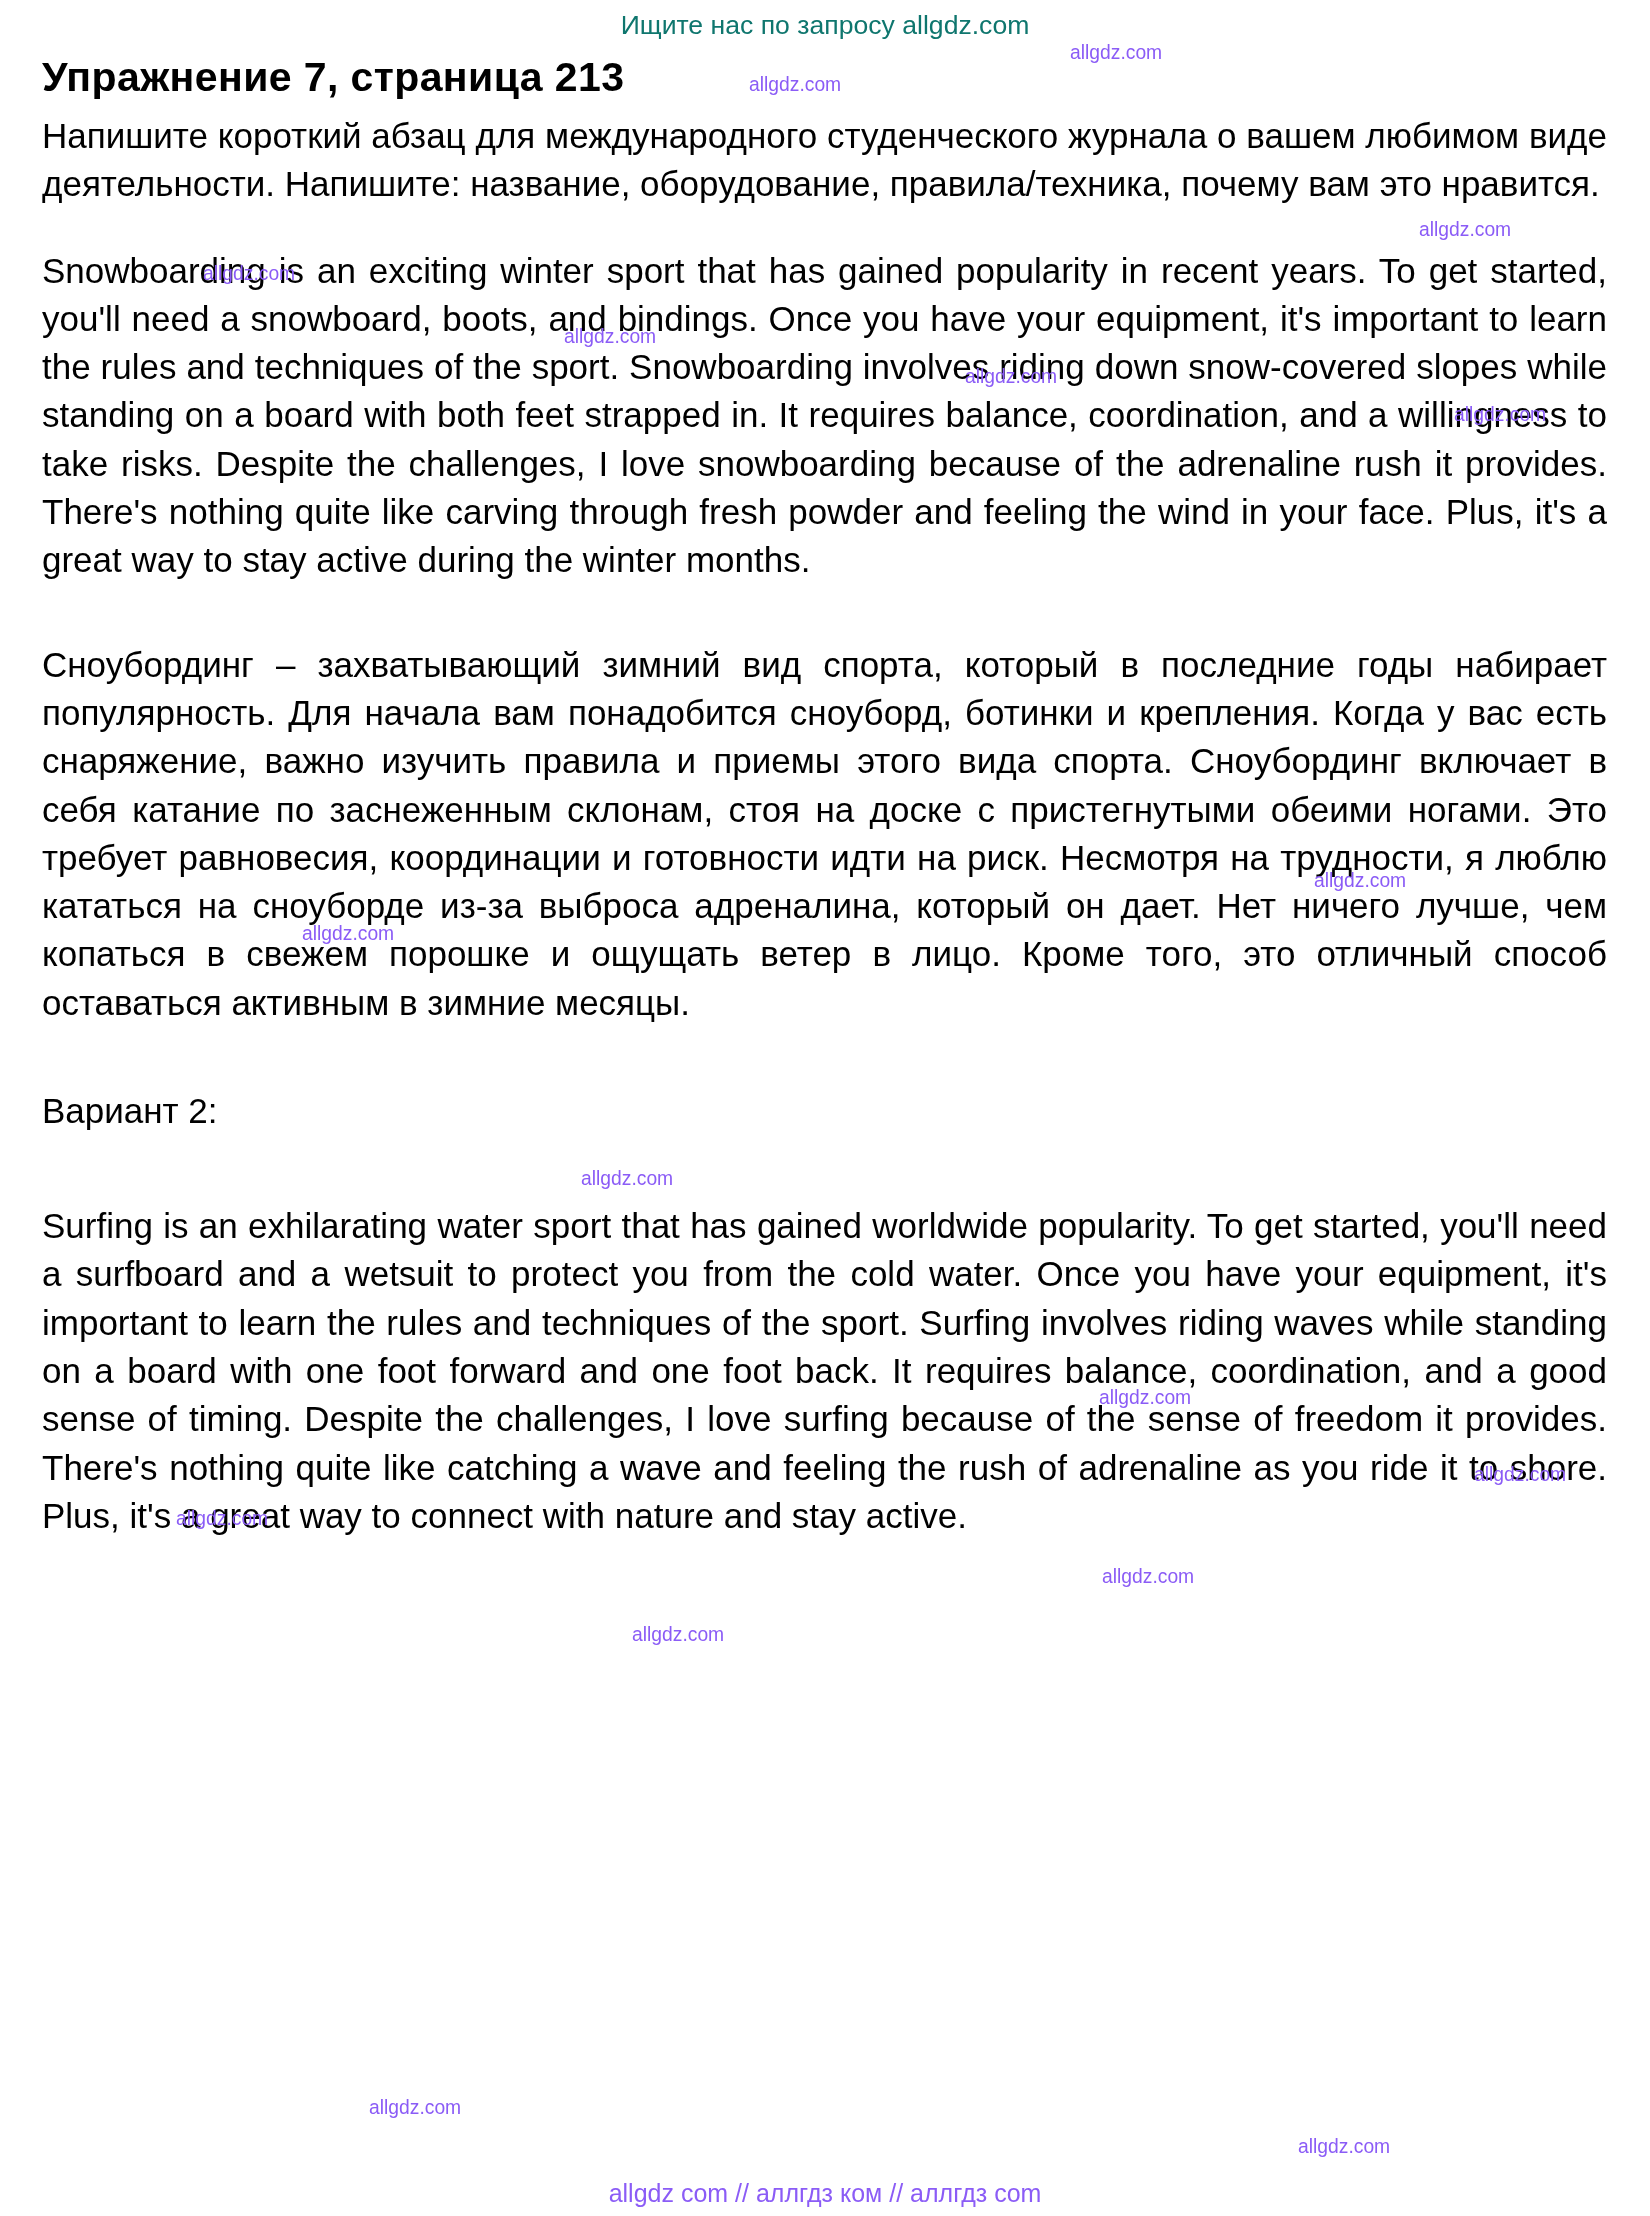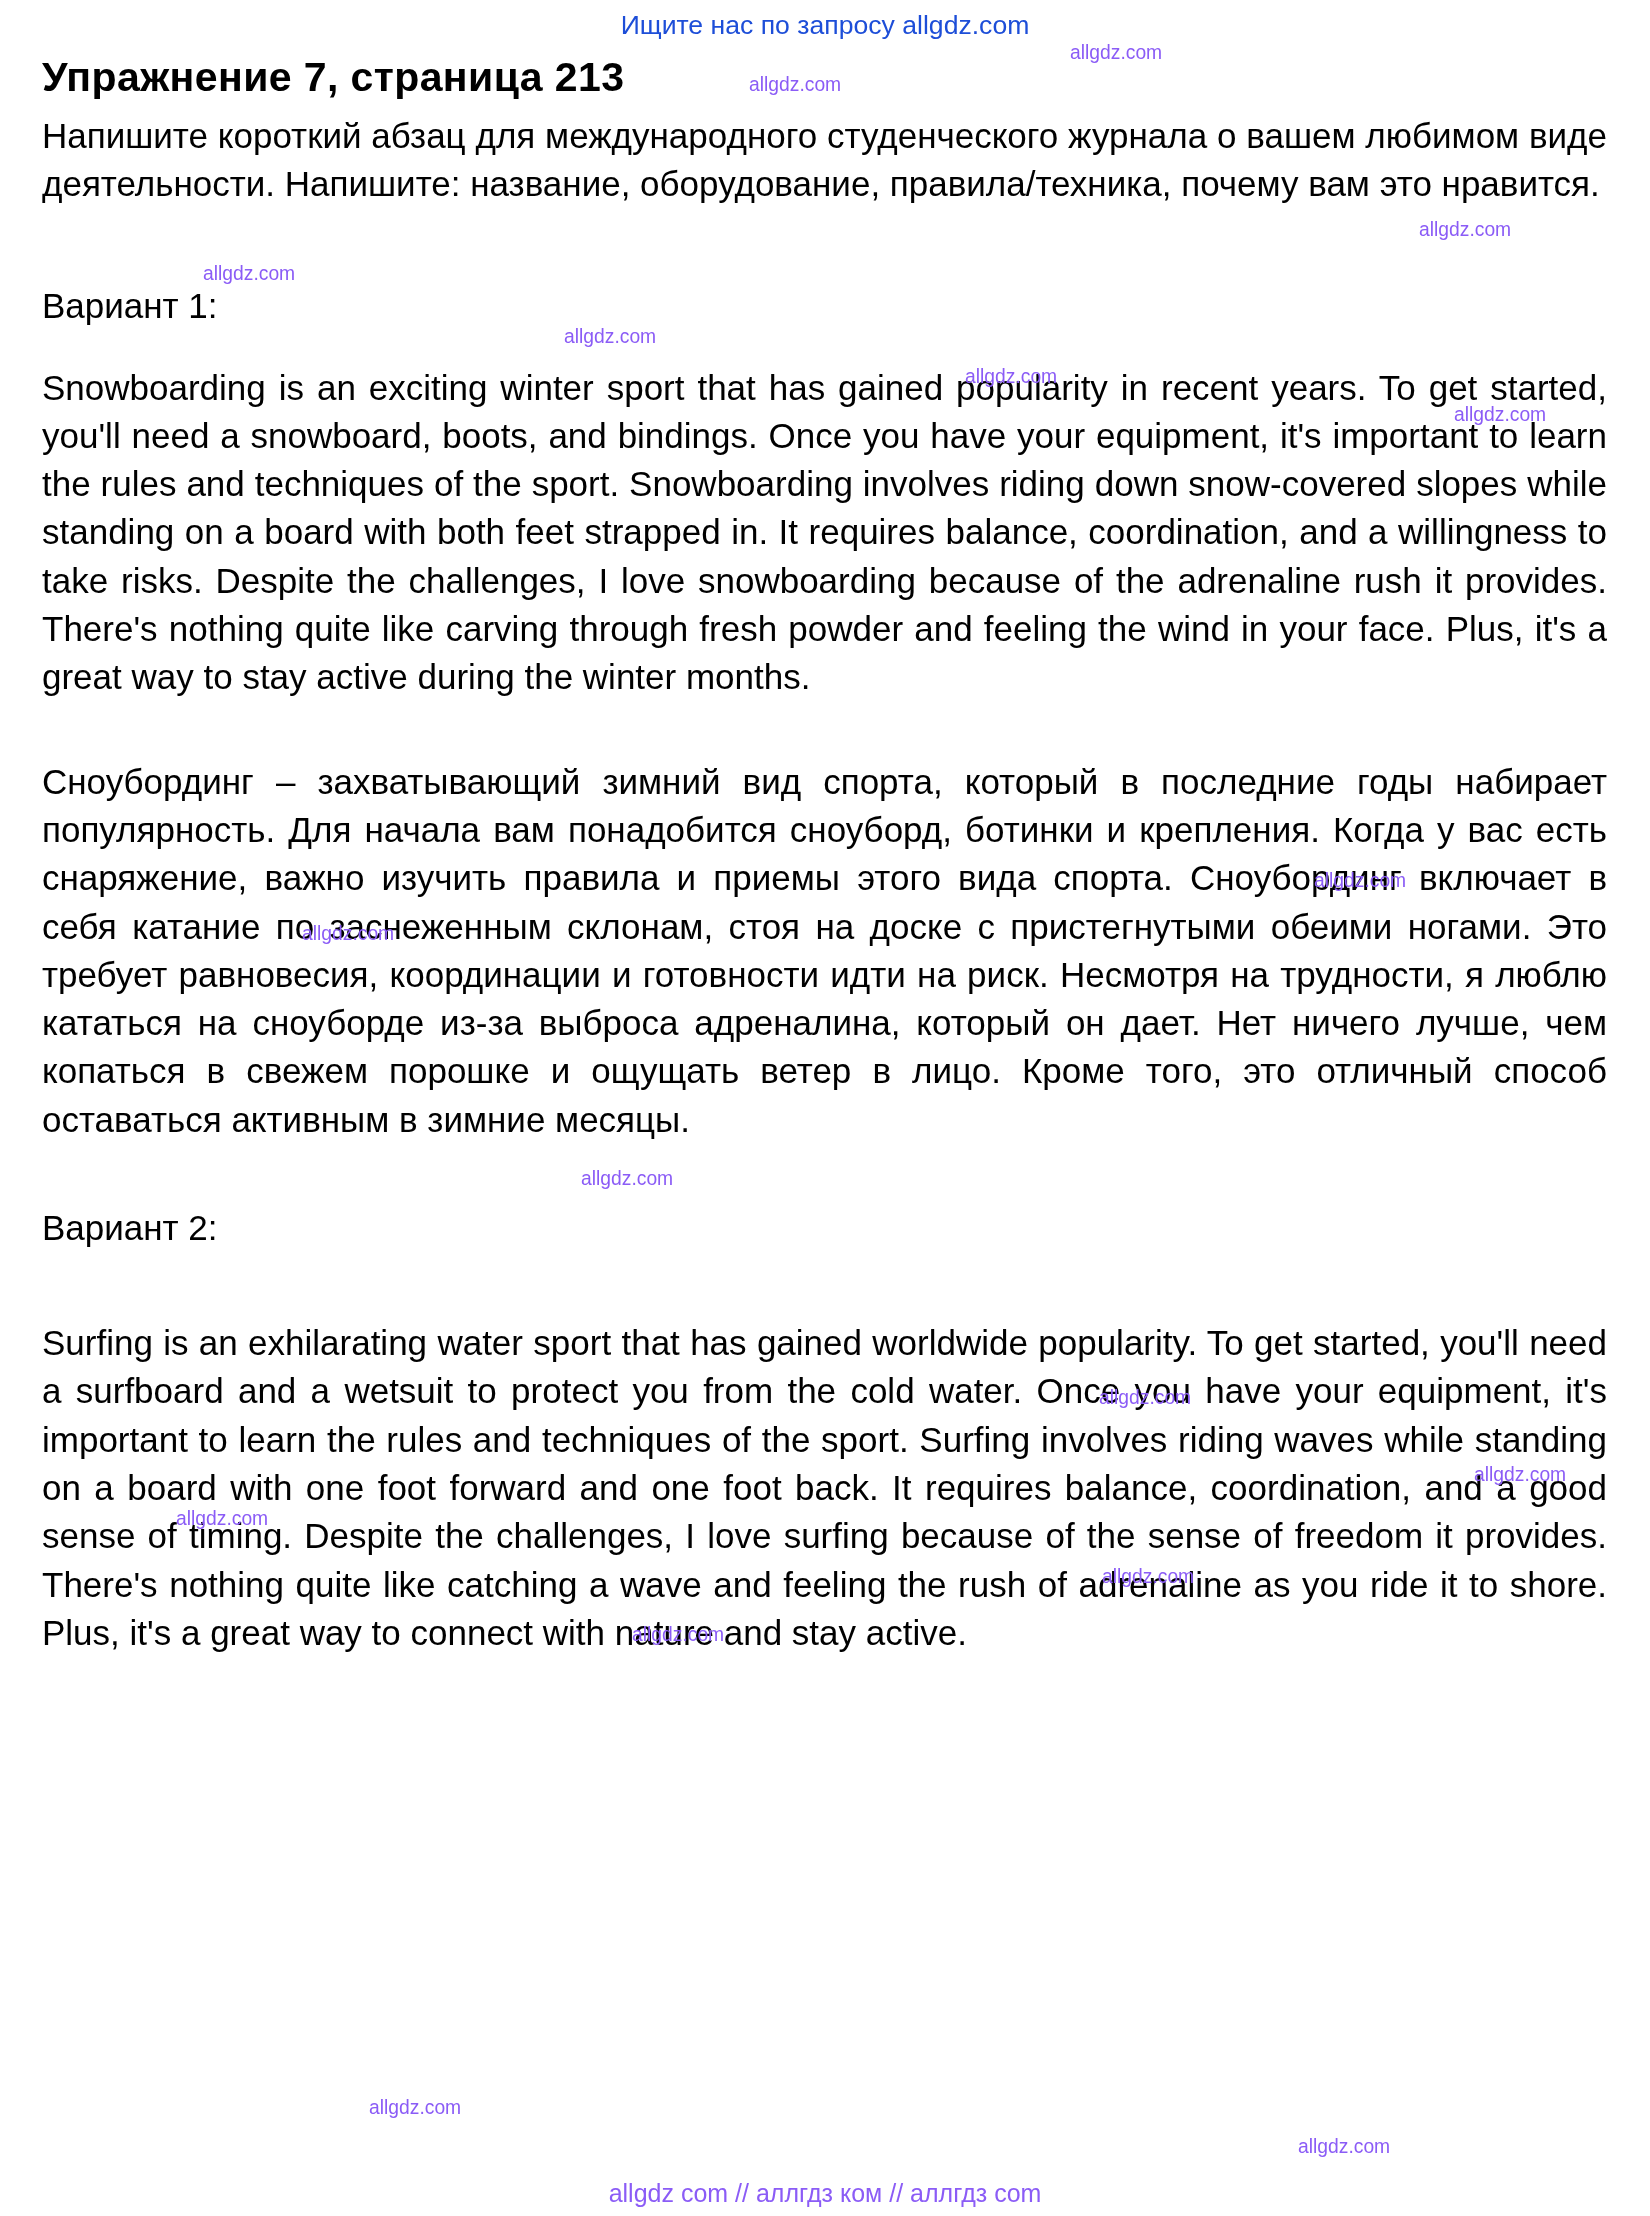--- a/index.html
+++ b/index.html
@@ -13,21 +13,21 @@
     position: relative;
     width: 1650px;
     height: 2216px;
     background: #ffffff;
     overflow: hidden;
   }
   .banner {
     padding-top: 9.7px;
     text-align: center;
     font-size: 26.6px;
-    color: #1d4ed8;
+    color: #0f766e;
   }
   .title {
     margin: 13px 44px 0 42px;
     font-size: 41px;
     font-weight: bold;
     letter-spacing: 0.4px;
   }
   .para {
     margin: 0 43px 0 42px;
     font-size: 35px;
@@ -64,21 +64,20 @@
 <body>
 
 <div class="page">
 
   <div class="banner">Ищите нас по запросу allgdz.com</div>
 
   <div class="title">Упражнение 7, страница 213</div>
 
   <div class="para instructions">Напишите короткий абзац для международного студенческого журнала о вашем любимом виде деятельности. Напишите: название, оборудование, правила/техника, почему вам это нравится.</div>
 
-  <div class="variant-label v1-label">Вариант 1:</div>
 
   <div class="para v1-en">Snowboarding is an exciting winter sport that has gained popularity in recent years. To get started, you'll need a snowboard, boots, and bindings. Once you have your equipment, it's important to learn the rules and techniques of the sport. Snowboarding involves riding down snow-covered slopes while standing on a board with both feet strapped in. It requires balance, coordination, and a willingness to take risks. Despite the challenges, I love snowboarding because of the adrenaline rush it provides. There's nothing quite like carving through fresh powder and feeling the wind in your face. Plus, it's a great way to stay active during the winter months.</div>
 
   <div class="para v1-ru">Сноубординг – захватывающий зимний вид спорта, который в последние годы набирает популярность. Для начала вам понадобится сноуборд, ботинки и крепления. Когда у вас есть снаряжение, важно изучить правила и приемы этого вида спорта. Сноубординг включает в себя катание по заснеженным склонам, стоя на доске с пристегнутыми обеими ногами. Это требует равновесия, координации и готовности идти на риск. Несмотря на трудности, я люблю кататься на сноуборде из-за выброса адреналина, который он дает. Нет ничего лучше, чем копаться в свежем порошке и ощущать ветер в лицо. Кроме того, это отличный способ оставаться активным в зимние месяцы.</div>
 
   <div class="variant-label v2-label">Вариант 2:</div>
 
   <div class="para v2-en">Surfing is an exhilarating water sport that has gained worldwide popularity. To get started, you'll need a surfboard and a wetsuit to protect you from the cold water. Once you have your equipment, it's important to learn the rules and techniques of the sport. Surfing involves riding waves while standing on a board with one foot forward and one foot back. It requires balance, coordination, and a good sense of timing. Despite the challenges, I love surfing because of the sense of freedom it provides. There's nothing quite like catching a wave and feeling the rush of adrenaline as you ride it to shore. Plus, it's a great way to connect with nature and stay active.</div>
 
   <span class="wm" style="left:1070px; top:42px">allgdz.com</span>

